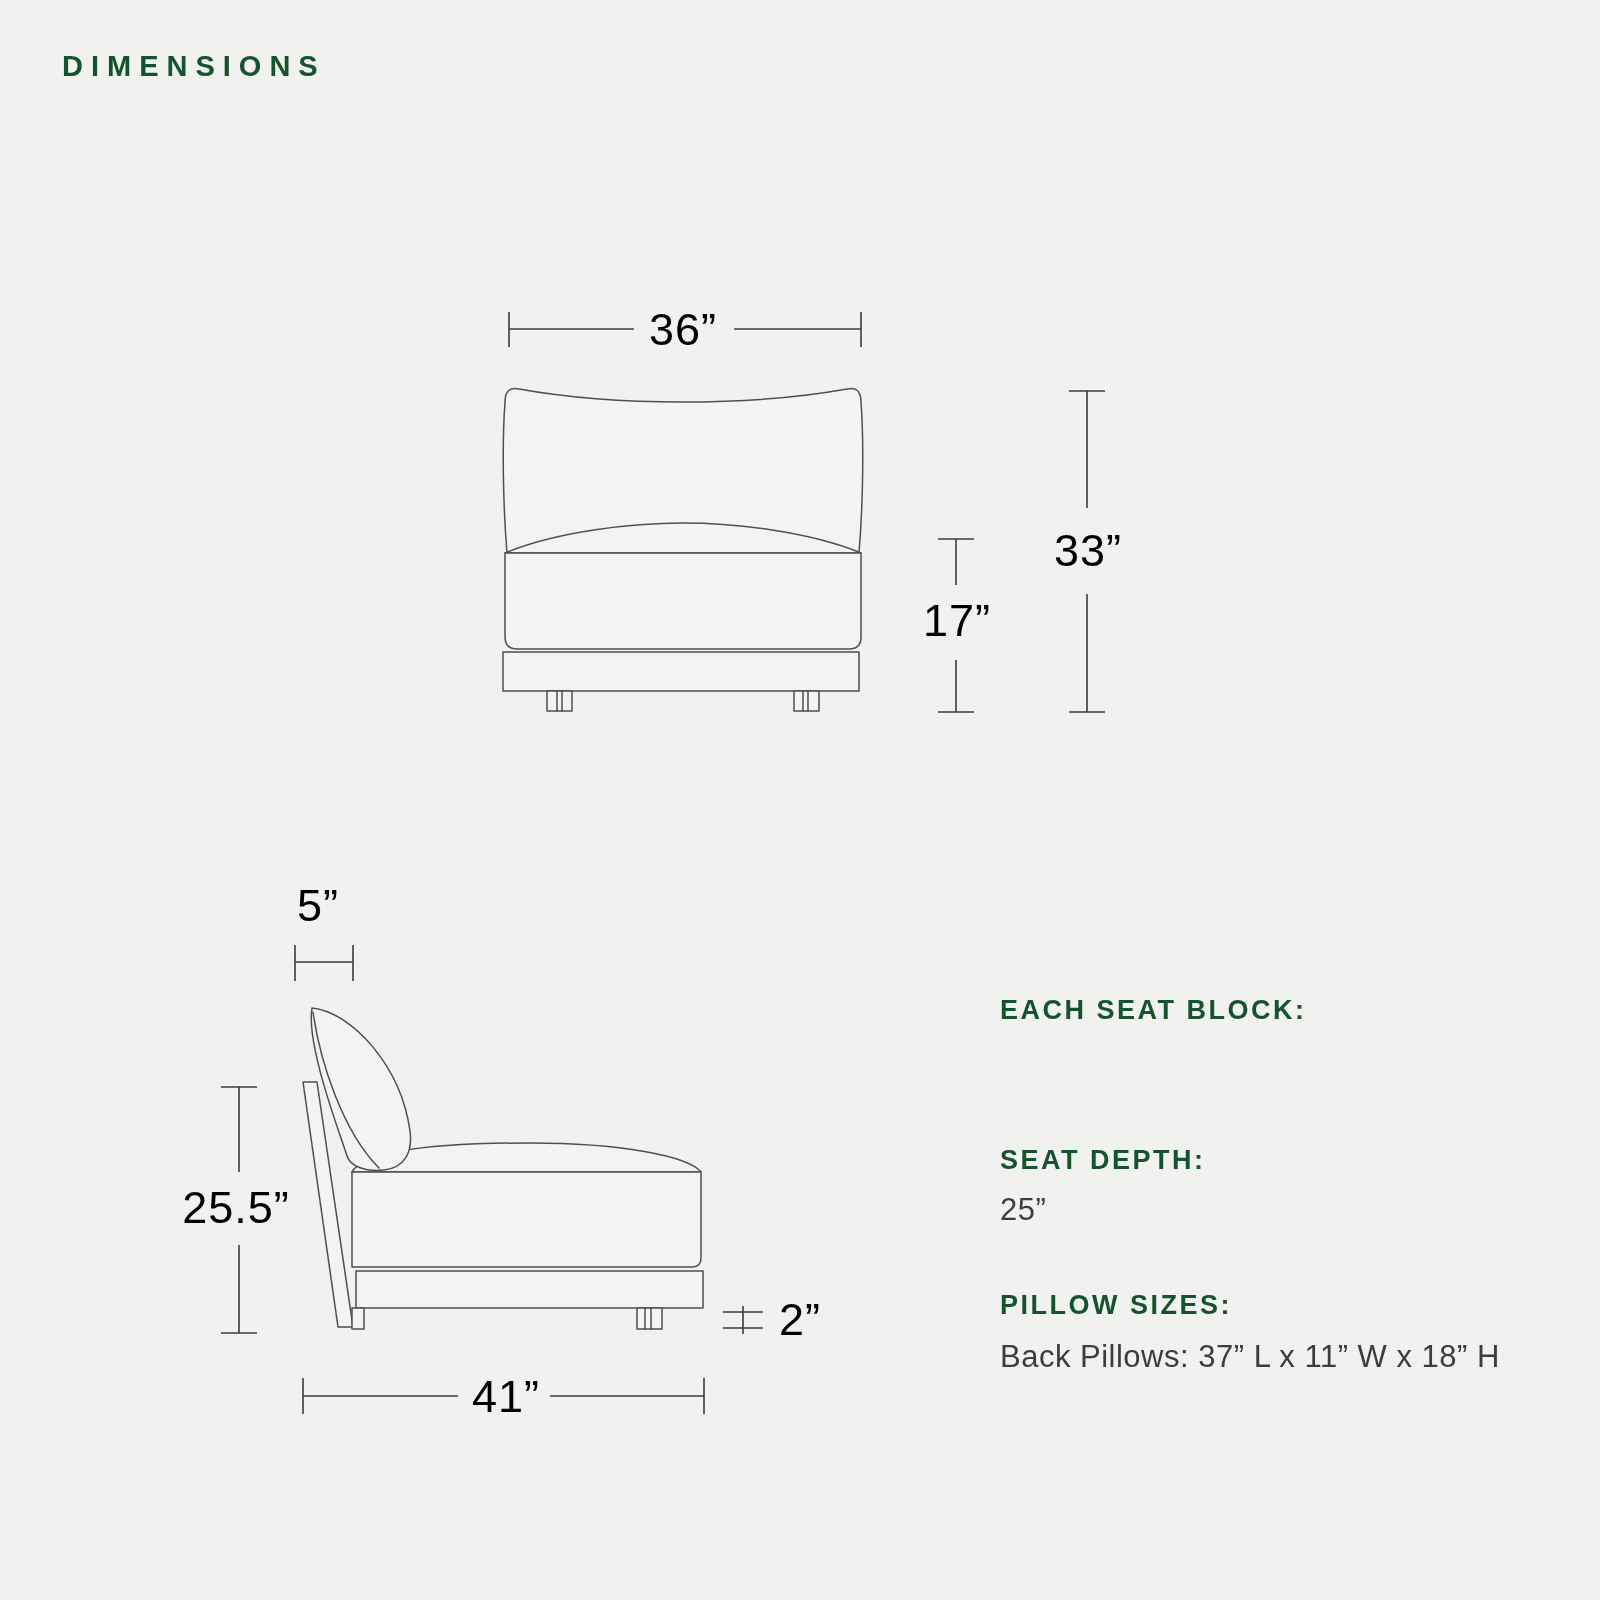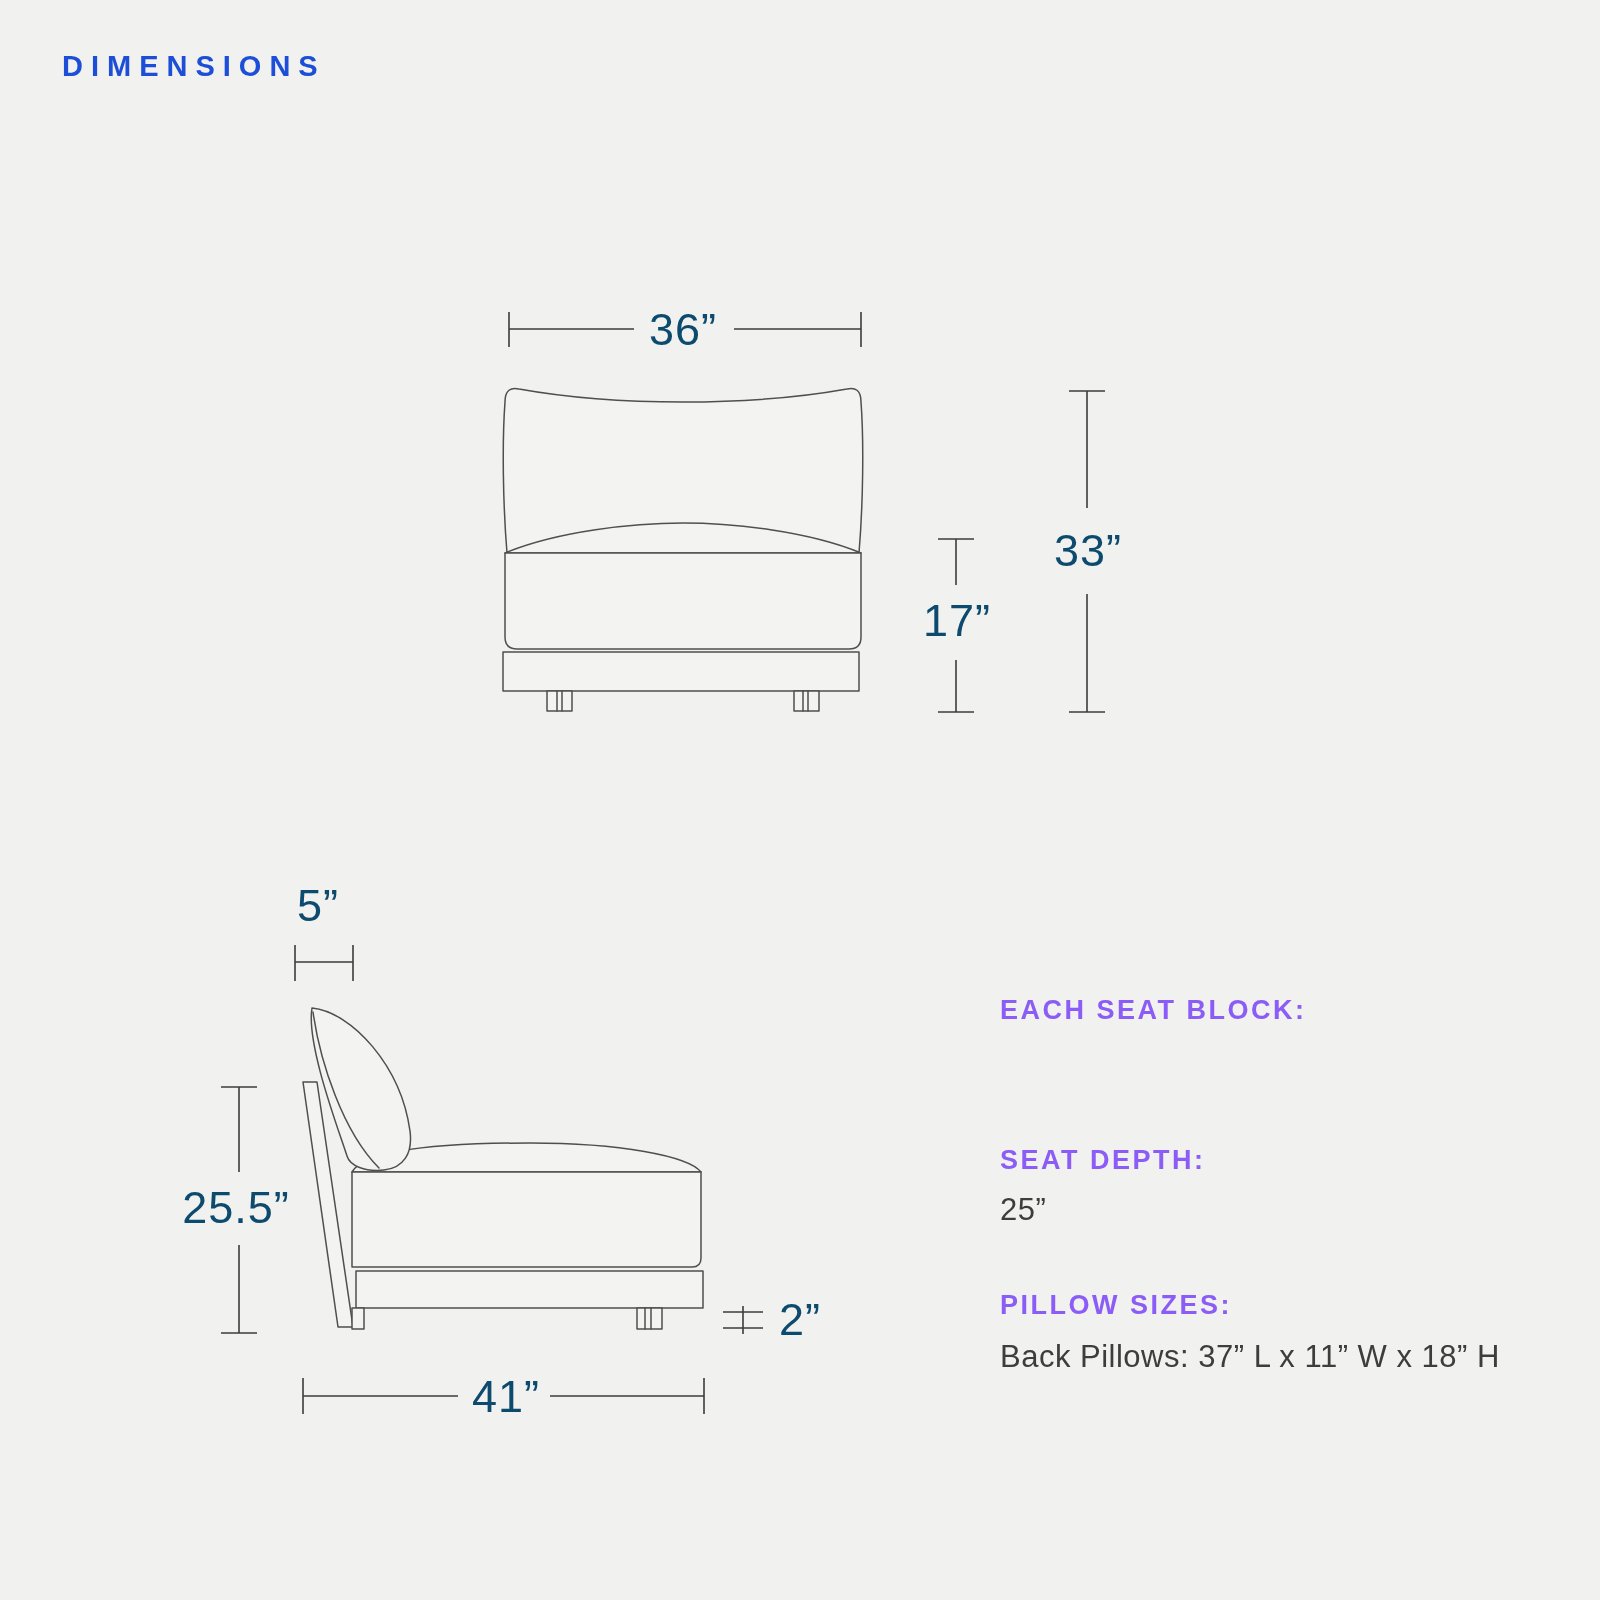--- a/index.html
+++ b/index.html
@@ -3,33 +3,33 @@
 <meta charset="utf-8">
 <style>
   html,body{margin:0;padding:0;background:#e6e6e4;}
   .stage{
     position:relative;width:1600px;height:1600px;margin:0 auto;
     background:#f1f1ef;overflow:hidden;
     font-family:"Liberation Sans", sans-serif;color:#383838;
   }
   .page-title{
     position:absolute;left:62px;top:50px;
-    font-size:29px;font-weight:bold;letter-spacing:8px;color:#1d4ed8;
+    font-size:29px;font-weight:bold;letter-spacing:8px;color:#14532d;
     white-space:nowrap;
   }
   svg.linework{position:absolute;left:0;top:0;}
   .furn{fill:#f3f3f1;stroke:#4f4f4f;stroke-width:1.5;stroke-linejoin:round;}
   .furn-line{fill:none;stroke:#4f4f4f;stroke-width:1.5;stroke-linecap:round;}
   .dim{fill:none;stroke:#3c3c3c;stroke-width:1.6;}
   .dim-label{
     position:absolute;transform:translate(-50%,-50%);
-    font-size:45px;color:#0c4a6e;letter-spacing:1px;white-space:nowrap;
+    font-size:45px;color:#000000;letter-spacing:1px;white-space:nowrap;
   }
   .spec{position:absolute;left:1000px;white-space:nowrap;line-height:40px;}
-  .spec-heading{font-weight:bold;font-size:27px;letter-spacing:2.5px;color:#8b5cf6;}
+  .spec-heading{font-weight:bold;font-size:27px;letter-spacing:2.5px;color:#14532d;}
   .spec-value{font-size:31px;color:#3d3d3d;letter-spacing:0.5px;}
 </style>
 </head>
 <body>
 
 <div class="stage">
 
   <div class="page-title">DIMENSIONS</div>
 
   <svg class="linework" width="1600" height="1600" viewBox="0 0 1600 1600">

